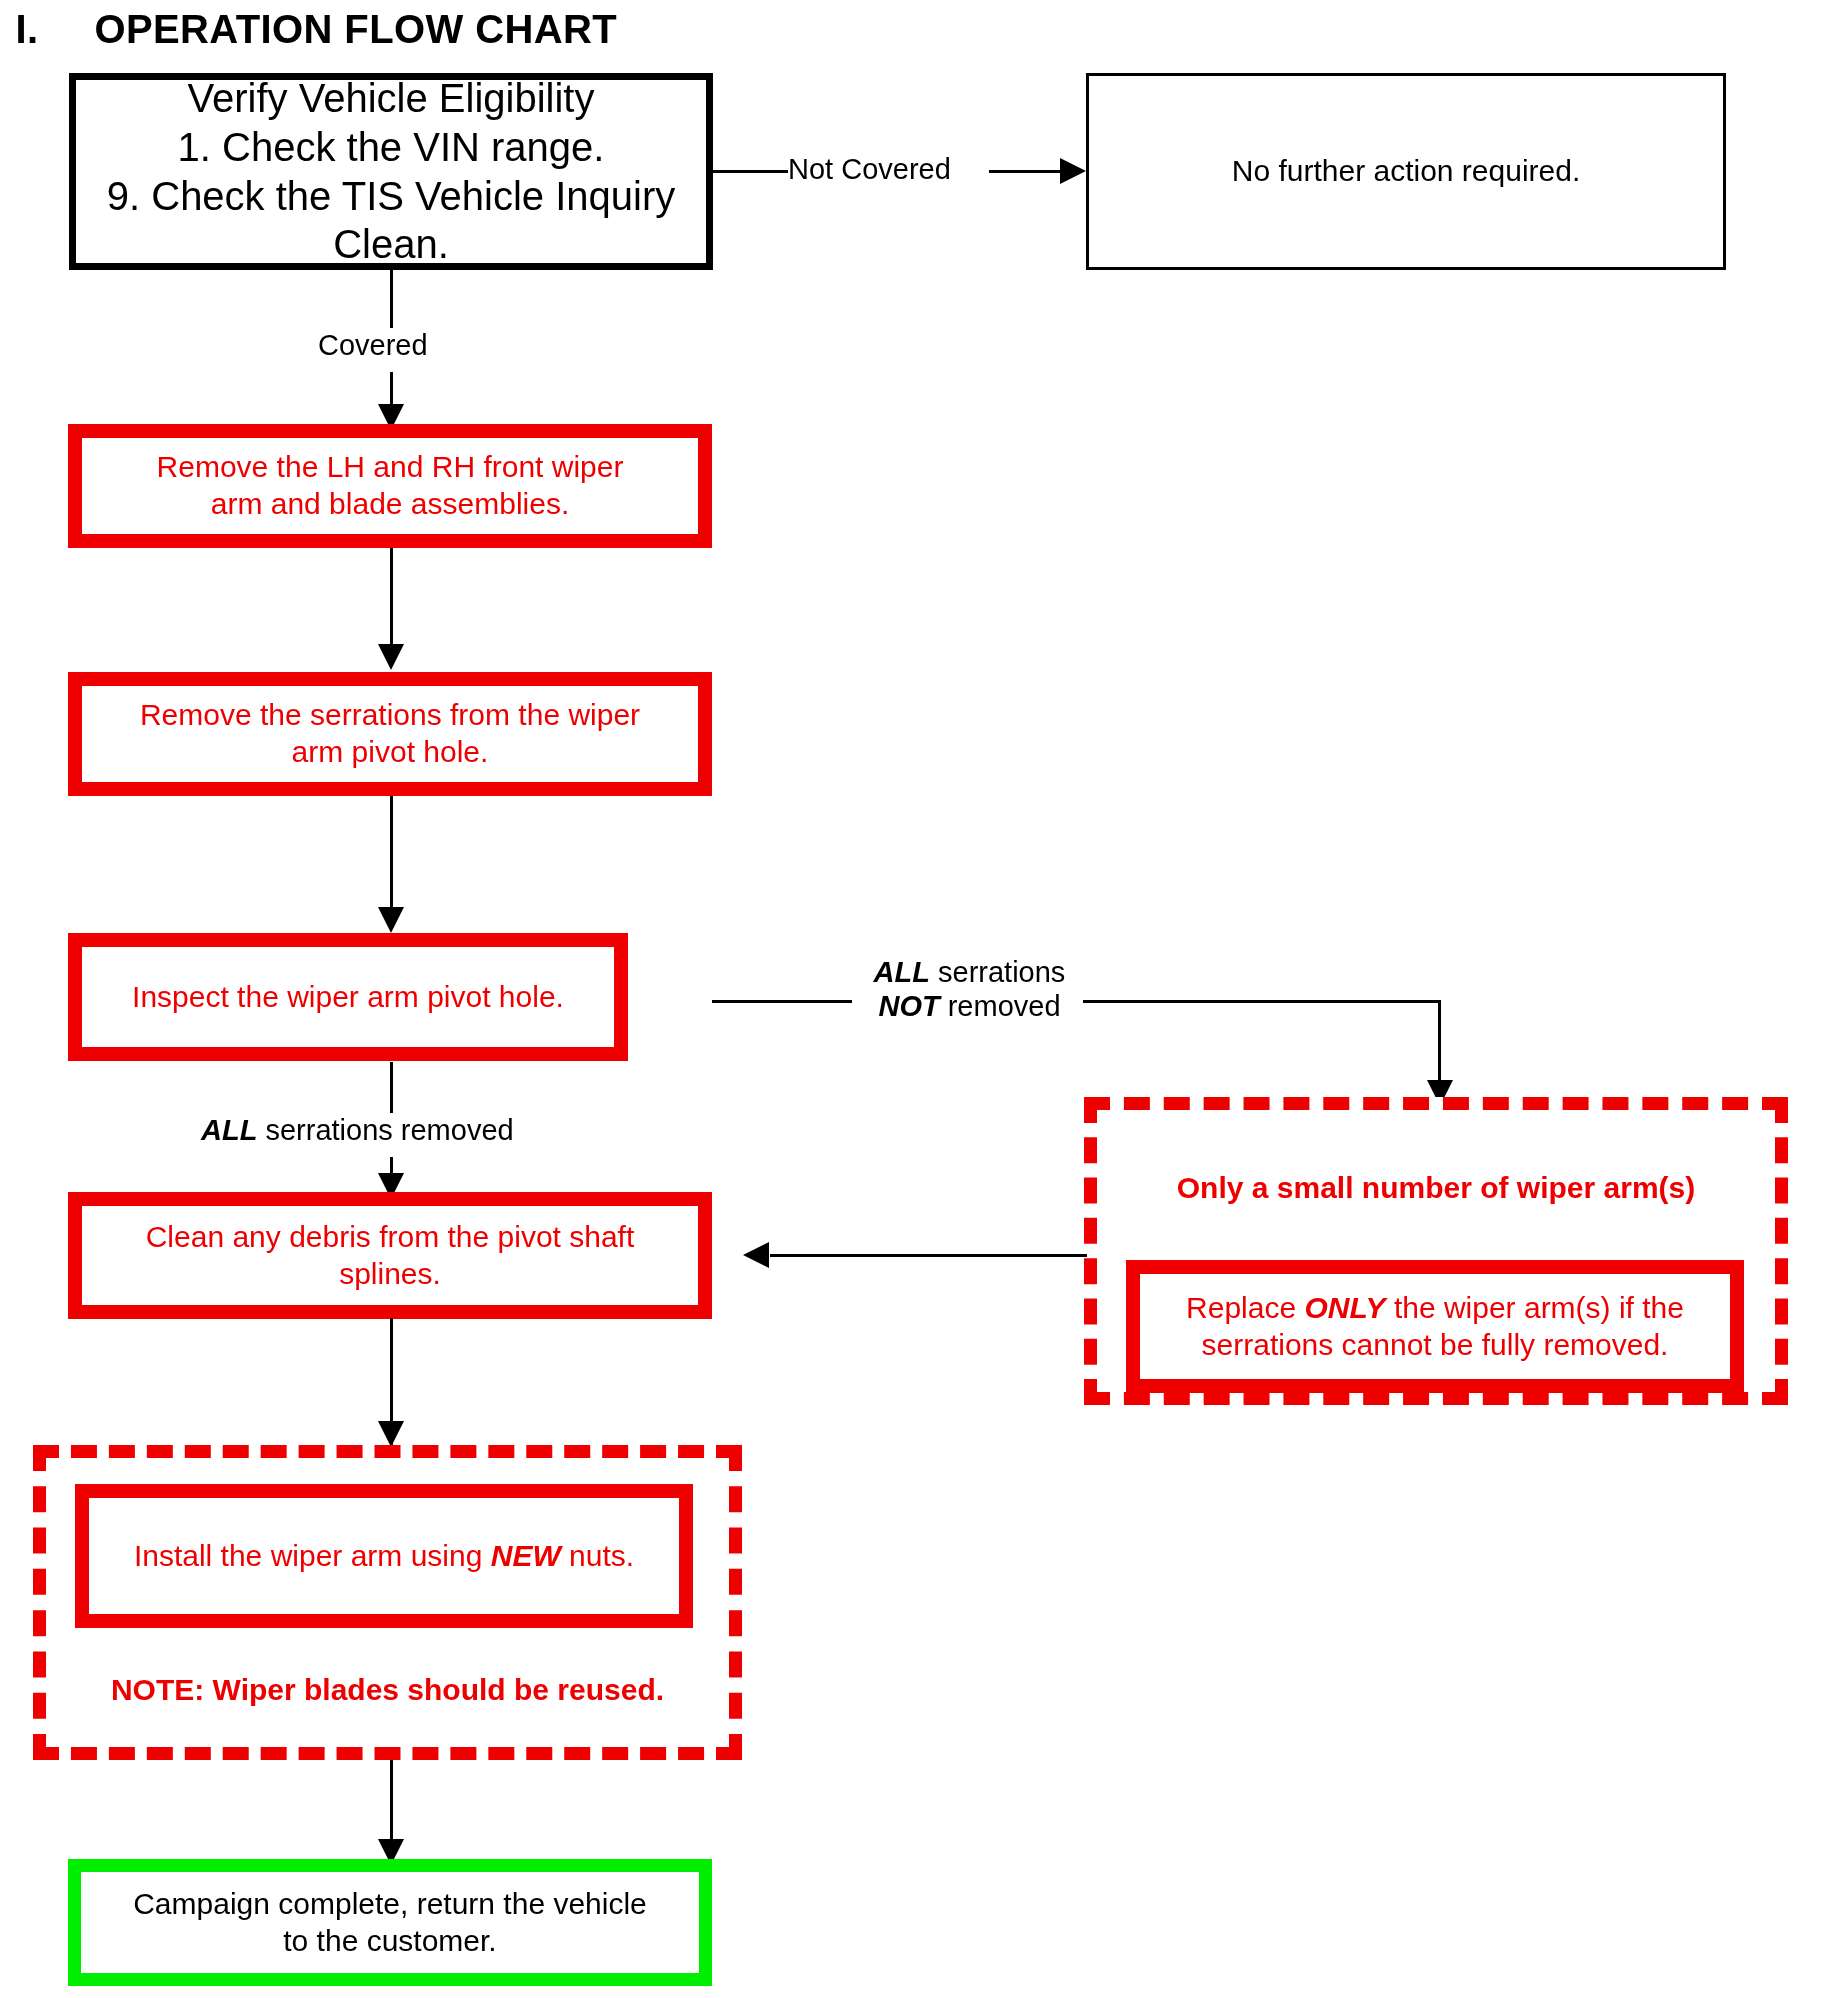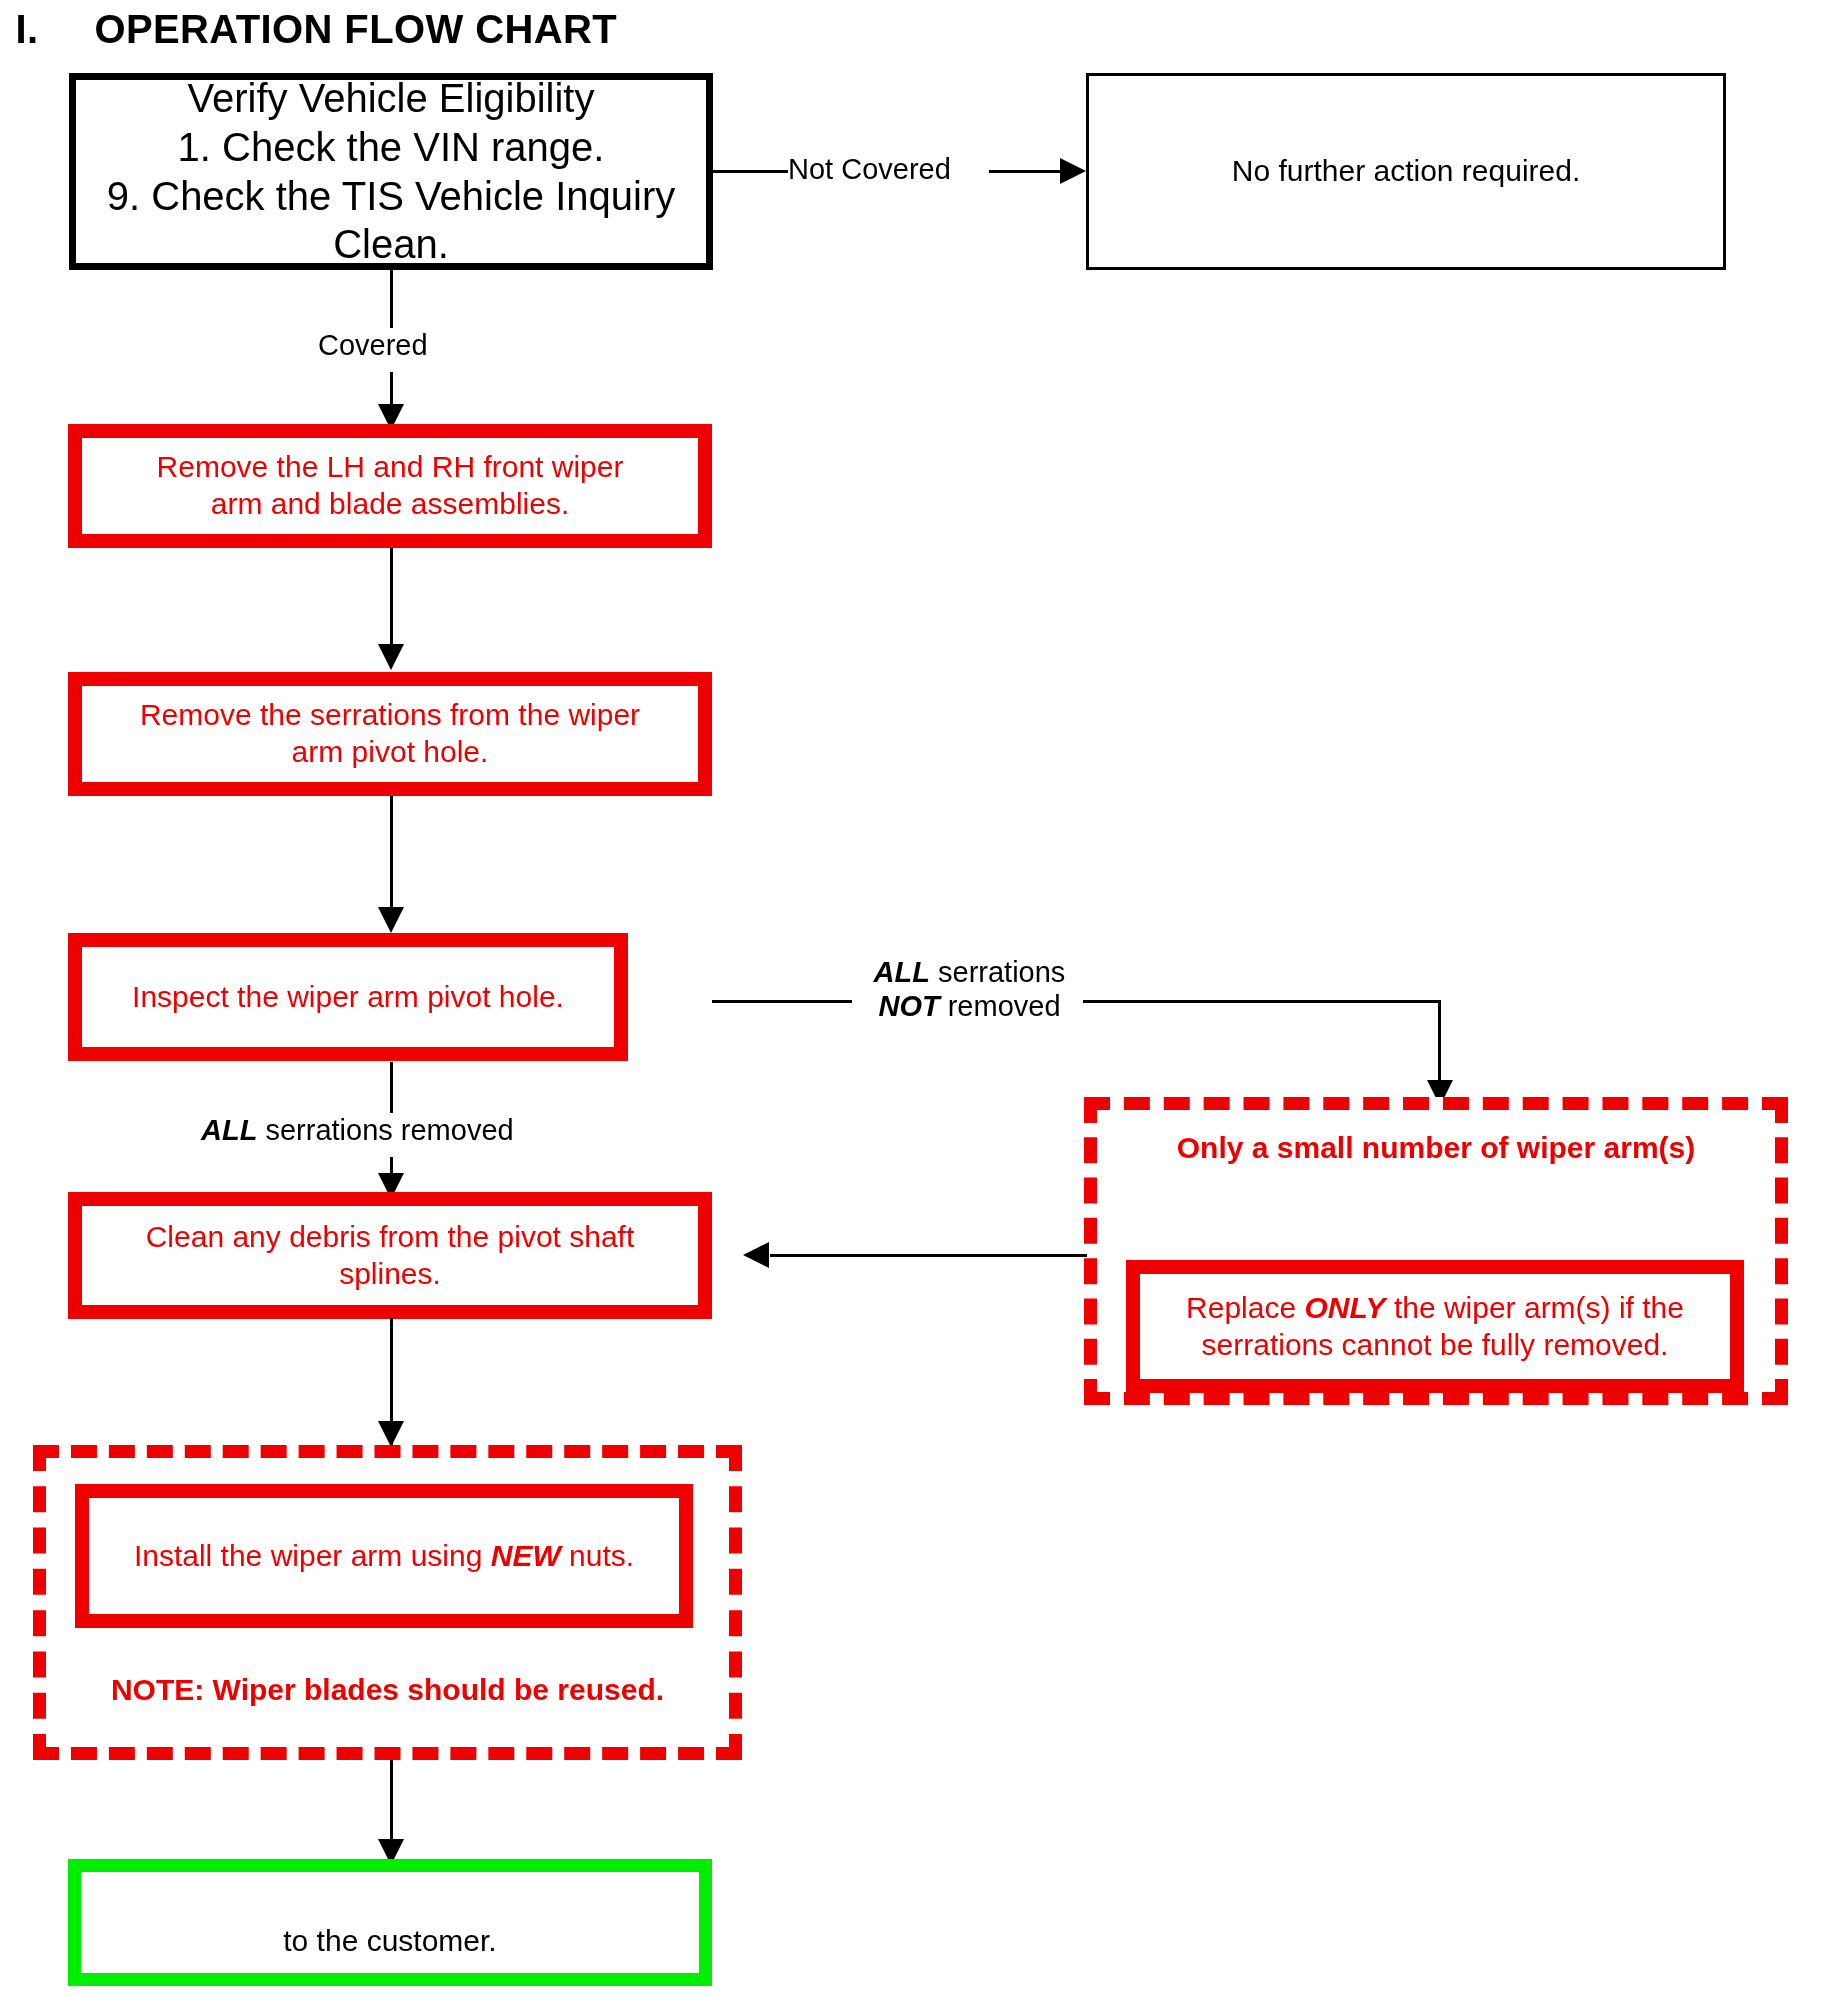--- a/index.html
+++ b/index.html
@@ -88,20 +88,21 @@
     position: absolute;
     left: 0;
     right: 0;
     text-align: center;
     color: #ee0000;
     font-weight: bold;
     font-size: 30px;
     line-height: 1.28;
     padding: 0 5.1px;
     box-sizing: border-box;
+    margin-top: 40px;
   }
   .callout .callout-foot {
     position: absolute;
     left: 0;
     right: 0;
     text-align: center;
     color: #ee0000;
     font-weight: bold;
     font-size: 30px;
     line-height: 1.2;
@@ -260,19 +261,19 @@
       </span>
     </div>
     <div class="callout-foot" style="top:214px;">NOTE: Wiper blades should be reused.</div>
   </div>
 
   <div class="vline" style="left:390px; top:1760px; height:103px;"></div>
   <div class="arrow-down" style="left:378px; top:1839px;"></div>
 
   <div class="node green-thick" style="left:68px; top:1859px; width:644px; height:127px;">
     <span class="txt">
-      <br>
+      <span>Campaign complete, return the vehicle</span><br>
       <span>to the customer.</span>
     </span>
   </div>
 
 </div>
 
 
 </body></html>

